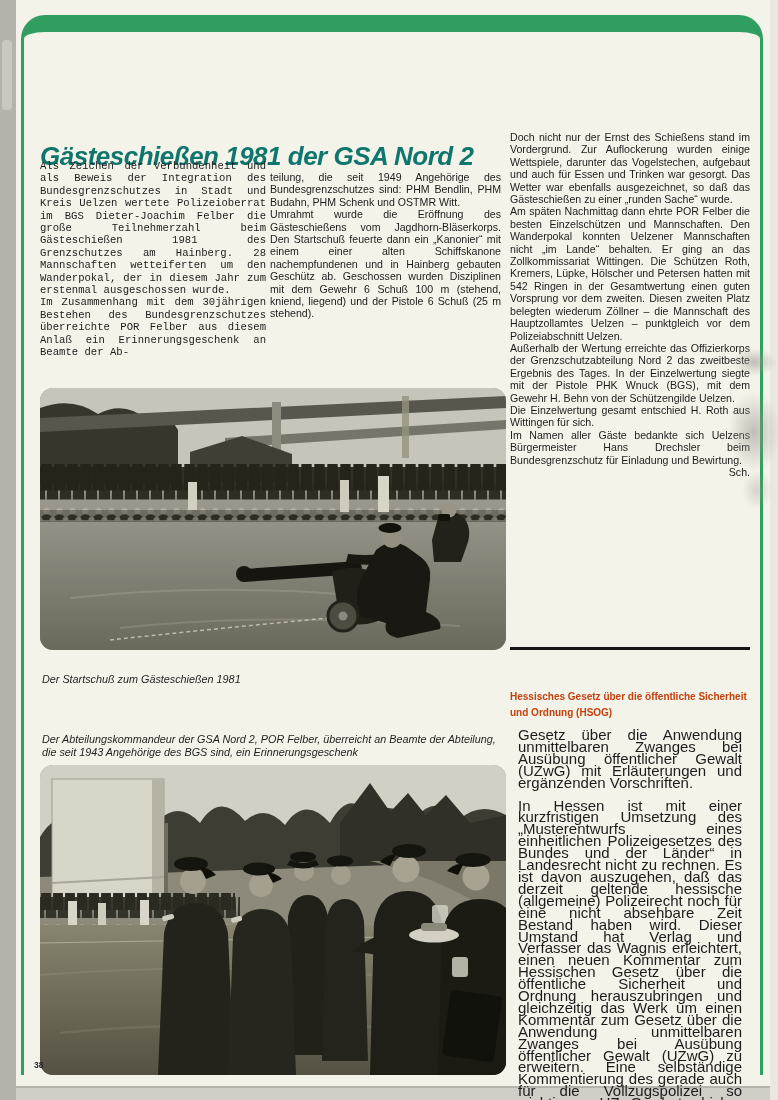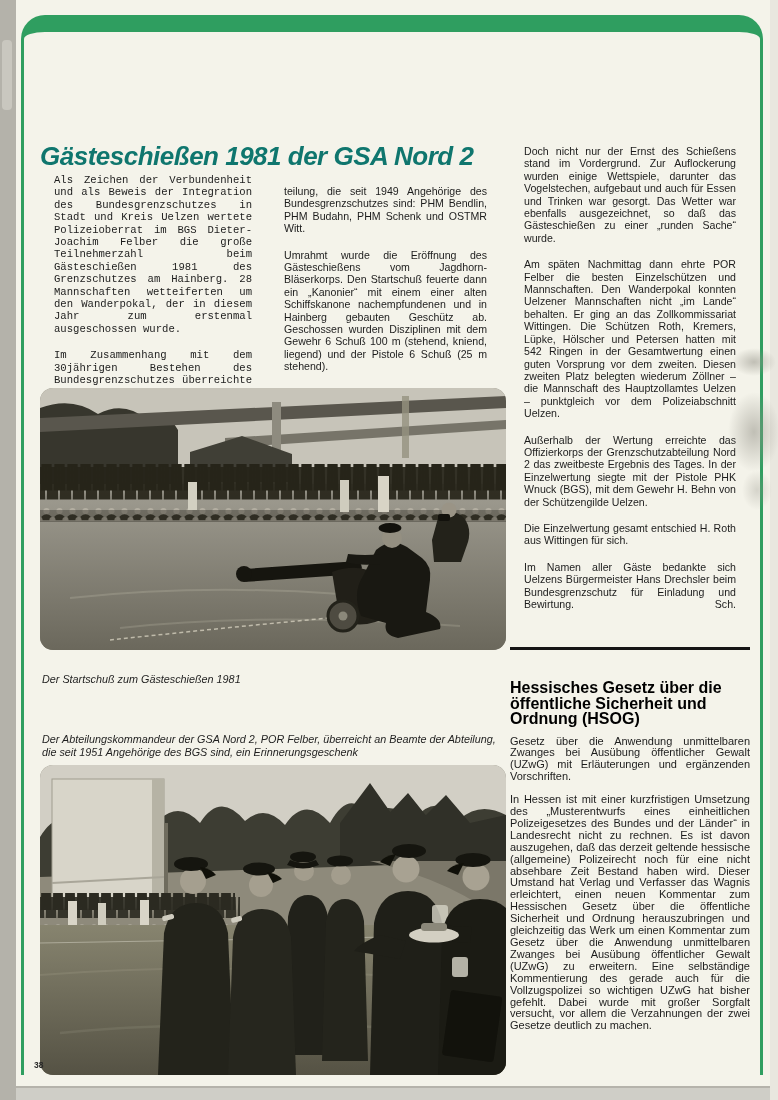--- a/index.html
+++ b/index.html
@@ -28,39 +28,39 @@
   .s1{left:716px;top:348px;width:44px;height:28px;}
   .s2{left:712px;top:392px;width:52px;height:80px;}
   .s3{left:726px;top:470px;width:30px;height:40px;opacity:.6;}
 
   .article-title{
     position:absolute;left:24px;top:124px;width:470px;
     font-size:26px;font-weight:bold;font-style:italic;letter-spacing:-.5px;
     color:#0f766e;white-space:nowrap;
   }
   .col{position:absolute;color:#1c1c1c;font-size:10.6px;line-height:12.4px;text-align:justify;hyphens:auto;}
-  .col p{margin:14px;}
+  .col p{margin:0;}
   .col-1{left:24px;top:160px;width:226px;font-family:Liberation Mono, monospace;}
   .col-2{left:254px;top:171px;width:231px;}
   .col-3{left:494px;top:131px;width:240px;}
   .sig{float:right;font-weight:normal;}
 
   .photo{position:absolute;border-radius:13px;overflow:hidden;background:#8d8a7e;}
   .photo svg{display:block;width:100%;height:100%;}
   .photo-1{left:24px;top:388px;width:466px;height:262px;}
   .photo-2{left:24px;top:765px;width:466px;height:310px;}
 
   .caption{position:absolute;font-style:italic;font-size:10.8px;line-height:13px;color:#1e1e1e;}
   .caption-1{left:26px;top:657px;width:460px;margin-top:16px;}
   .caption-2{left:26px;top:722px;width:462px;}
 
   .divider{position:absolute;left:494px;top:647px;width:240px;height:3px;background:#151515;}
   .review{position:absolute;left:494px;top:680px;width:240px;color:#1c1c1c;}
-  .review h2{margin:0 0 9px 0;font-size:16px;line-height:15.5px;font-weight:bold;color:#000000;}
-  .review p{margin:0;font-size:11px;line-height:11.9px;text-align:justify;hyphens:auto;}
+  .review h2{margin:9px 0 9px 0;font-size:10px;line-height:15.5px;font-weight:bold;color:#c2410c;}
+  .review p{margin:8px;font-size:15px;line-height:11.9px;text-align:justify;hyphens:auto;}
   .review p.gap{margin-top:11px;}
 
   .page-number{position:absolute;left:10px;top:1060px;font-size:8.5px;font-weight:bold;color:#2a2a2a;margin-left:8px;}
 </style>
 </head>
 <body>
 
 <div class="scan-edge-left"></div>
 <div class="scan-edge-right"></div>
 
@@ -129,21 +129,21 @@
       <circle cx="409" cy="122" r="7.5" fill="#9a9486"></circle>
       <rect x="398" y="126" width="12" height="7" rx="2" fill="#12110c"></rect>
       <path d="M336,162 q15,-13 31,-3 l15,11 q10,8 8,22 l-4,32 q17,7 14,17 l-42,9 q-15,-3 -12,-15 l-25,-7 q-9,-23 2,-40 z" fill="#191812"></path>
       <circle cx="352" cy="150" r="10" fill="#948f81"></circle>
       <ellipse cx="350" cy="140" rx="11.5" ry="5" fill="#12110c"></ellipse>
       <path d="M340,176 q-22,2 -34,-2 l2,-8 q18,2 32,0 z" fill="#191812"></path>
     </svg>
   </div>
 
   <p class="caption caption-1">Der Startschuß zum Gästeschießen 1981</p>
-  <p class="caption caption-2">Der Abteilungskommandeur der GSA Nord 2, POR Felber, überreicht an Beamte der Abteilung, die seit 1951 Angehörige des BGS sind, ein Erinnerungsgeschenk</p>
+  <p class="caption caption-2">Der Abteilungskommandeur der GSA Nord 2, POR Felber, überreicht an Beamte der Abteilung, die seit 1943 Angehörige des BGS sind, ein Erinnerungsgeschenk</p>
 
   <div class="photo photo-2">
     <svg viewBox="0 0 466 310" preserveAspectRatio="none">
       <defs>
         <linearGradient id="ground2" x1="0" y1="0" x2="0" y2="1">
           <stop offset="0" stop-color="#87846f"></stop>
             <stop offset="1" stop-color="#555244"></stop>
         </linearGradient>
         <pattern id="cr2" width="12" height="52" patternUnits="userSpaceOnUse">
           <circle cx="6" cy="6" r="2.8" fill="#b0ab9e"></circle>

